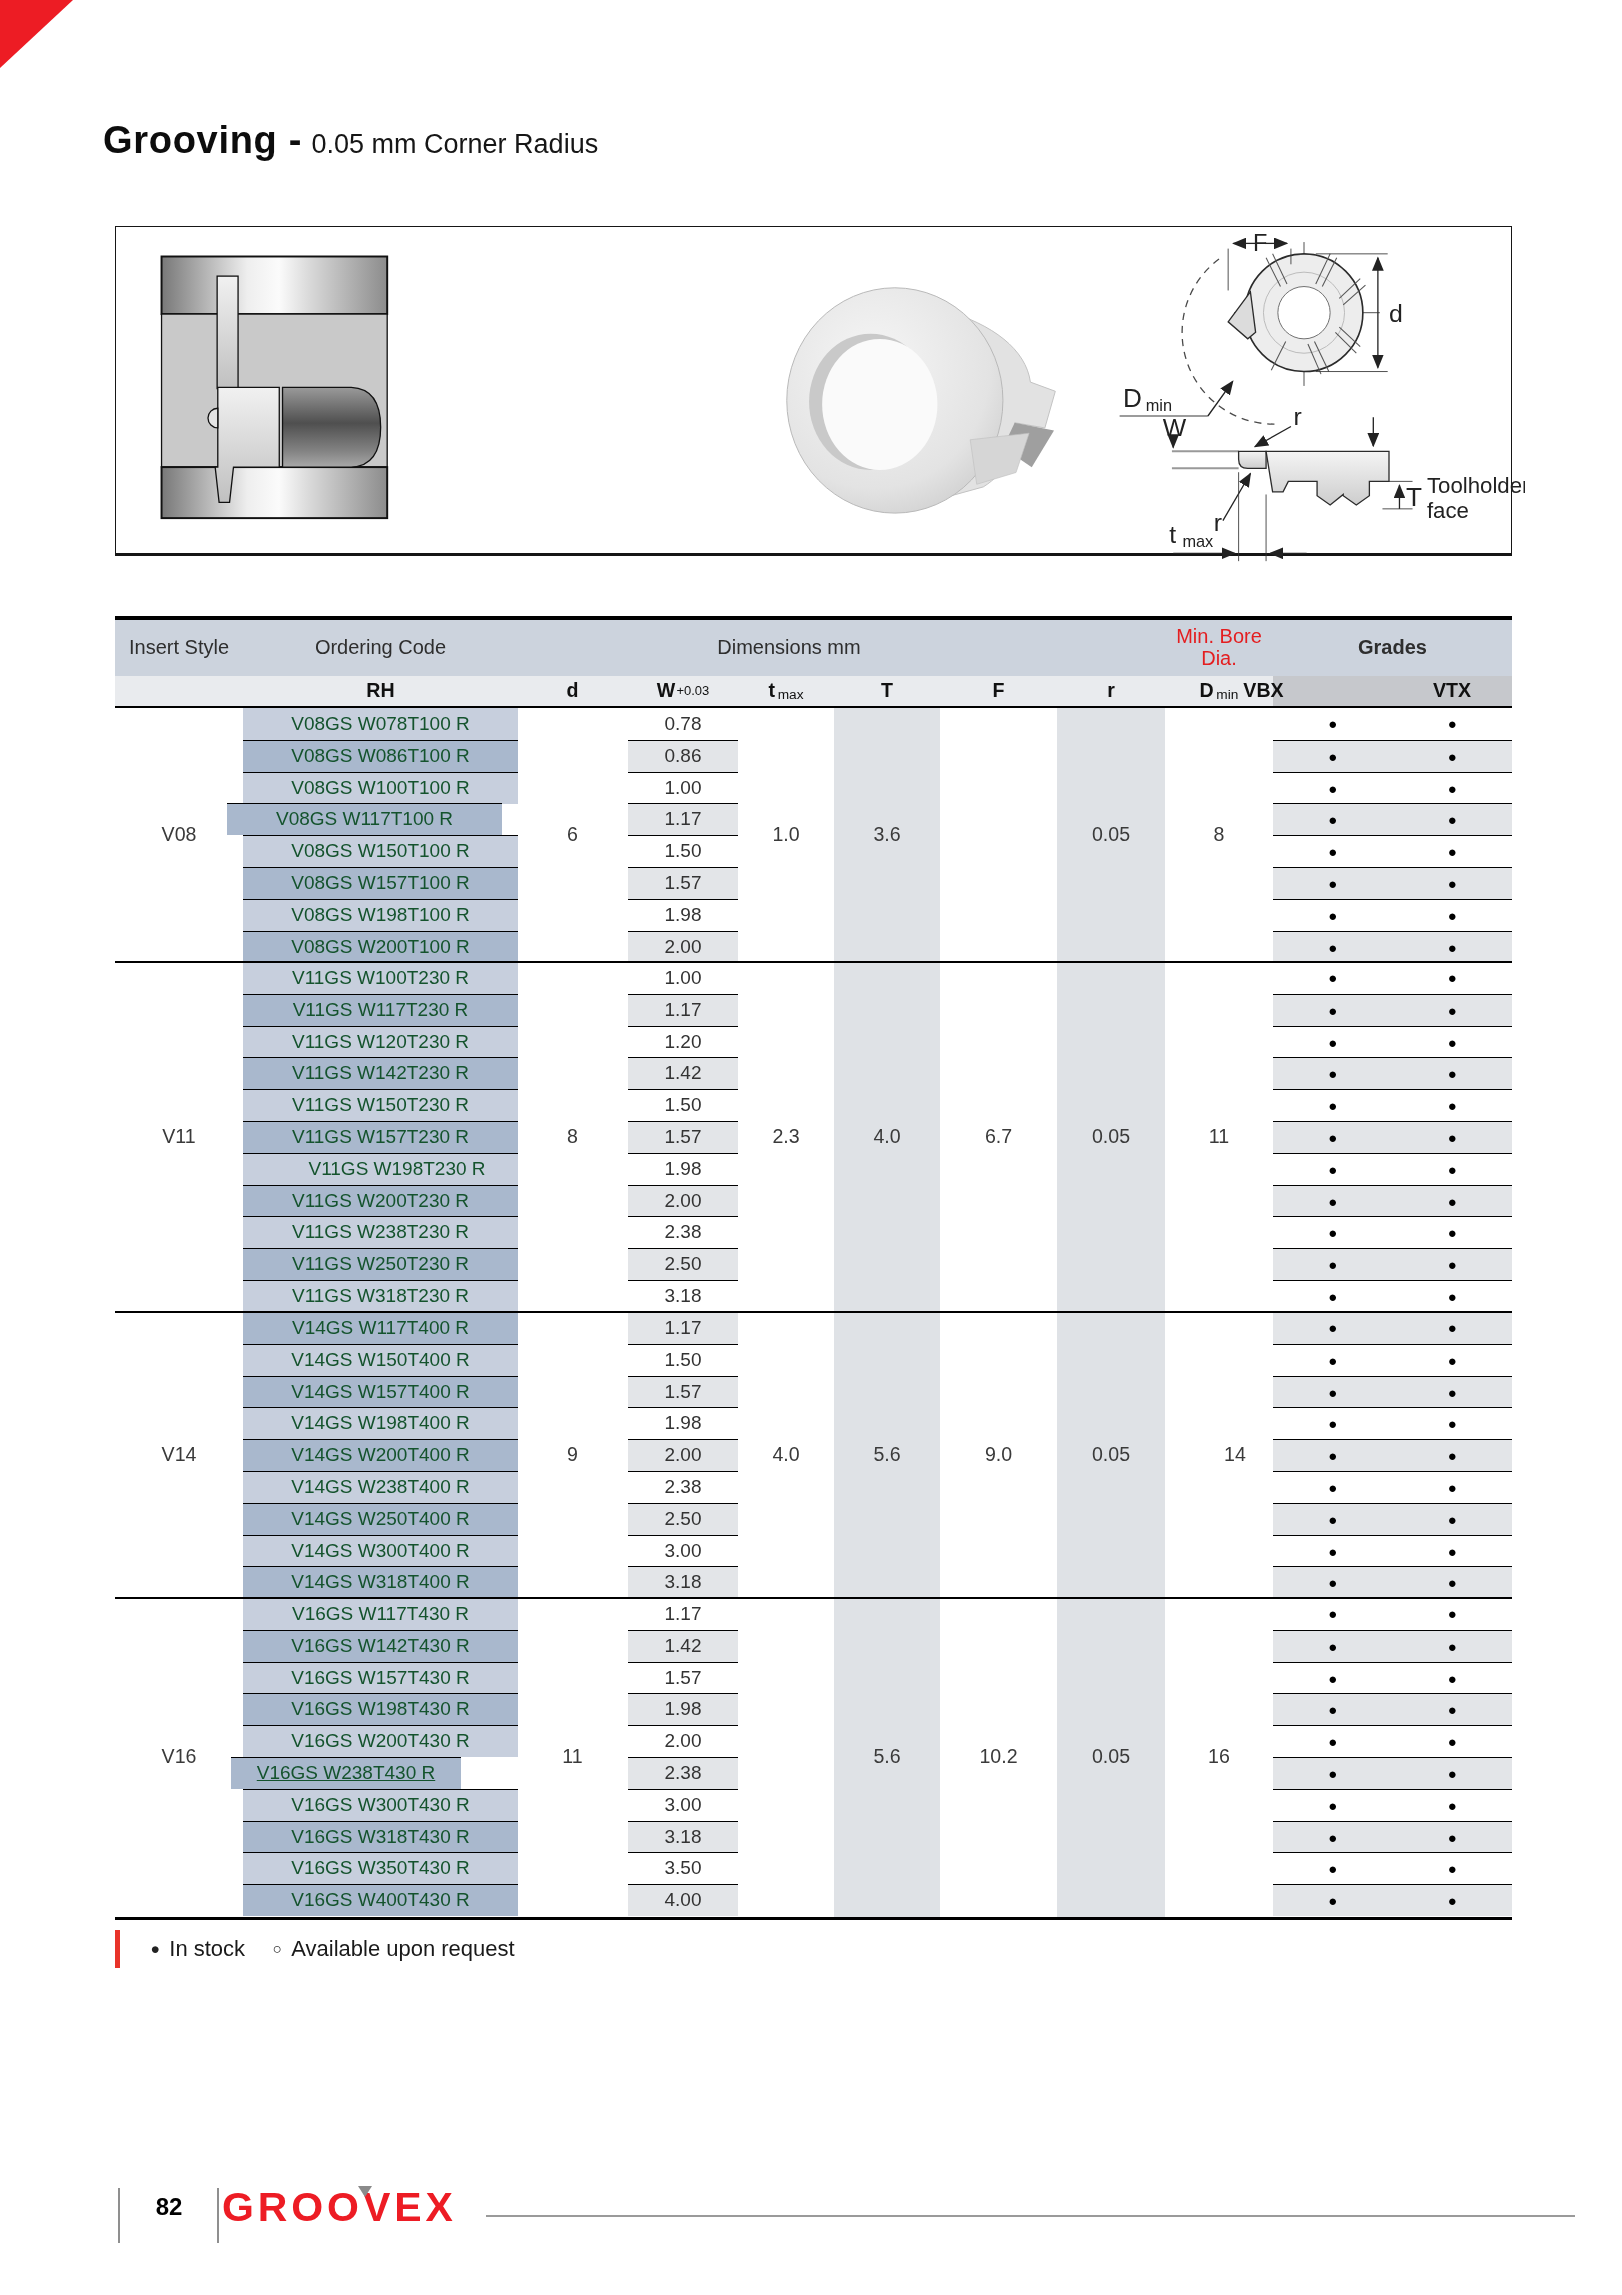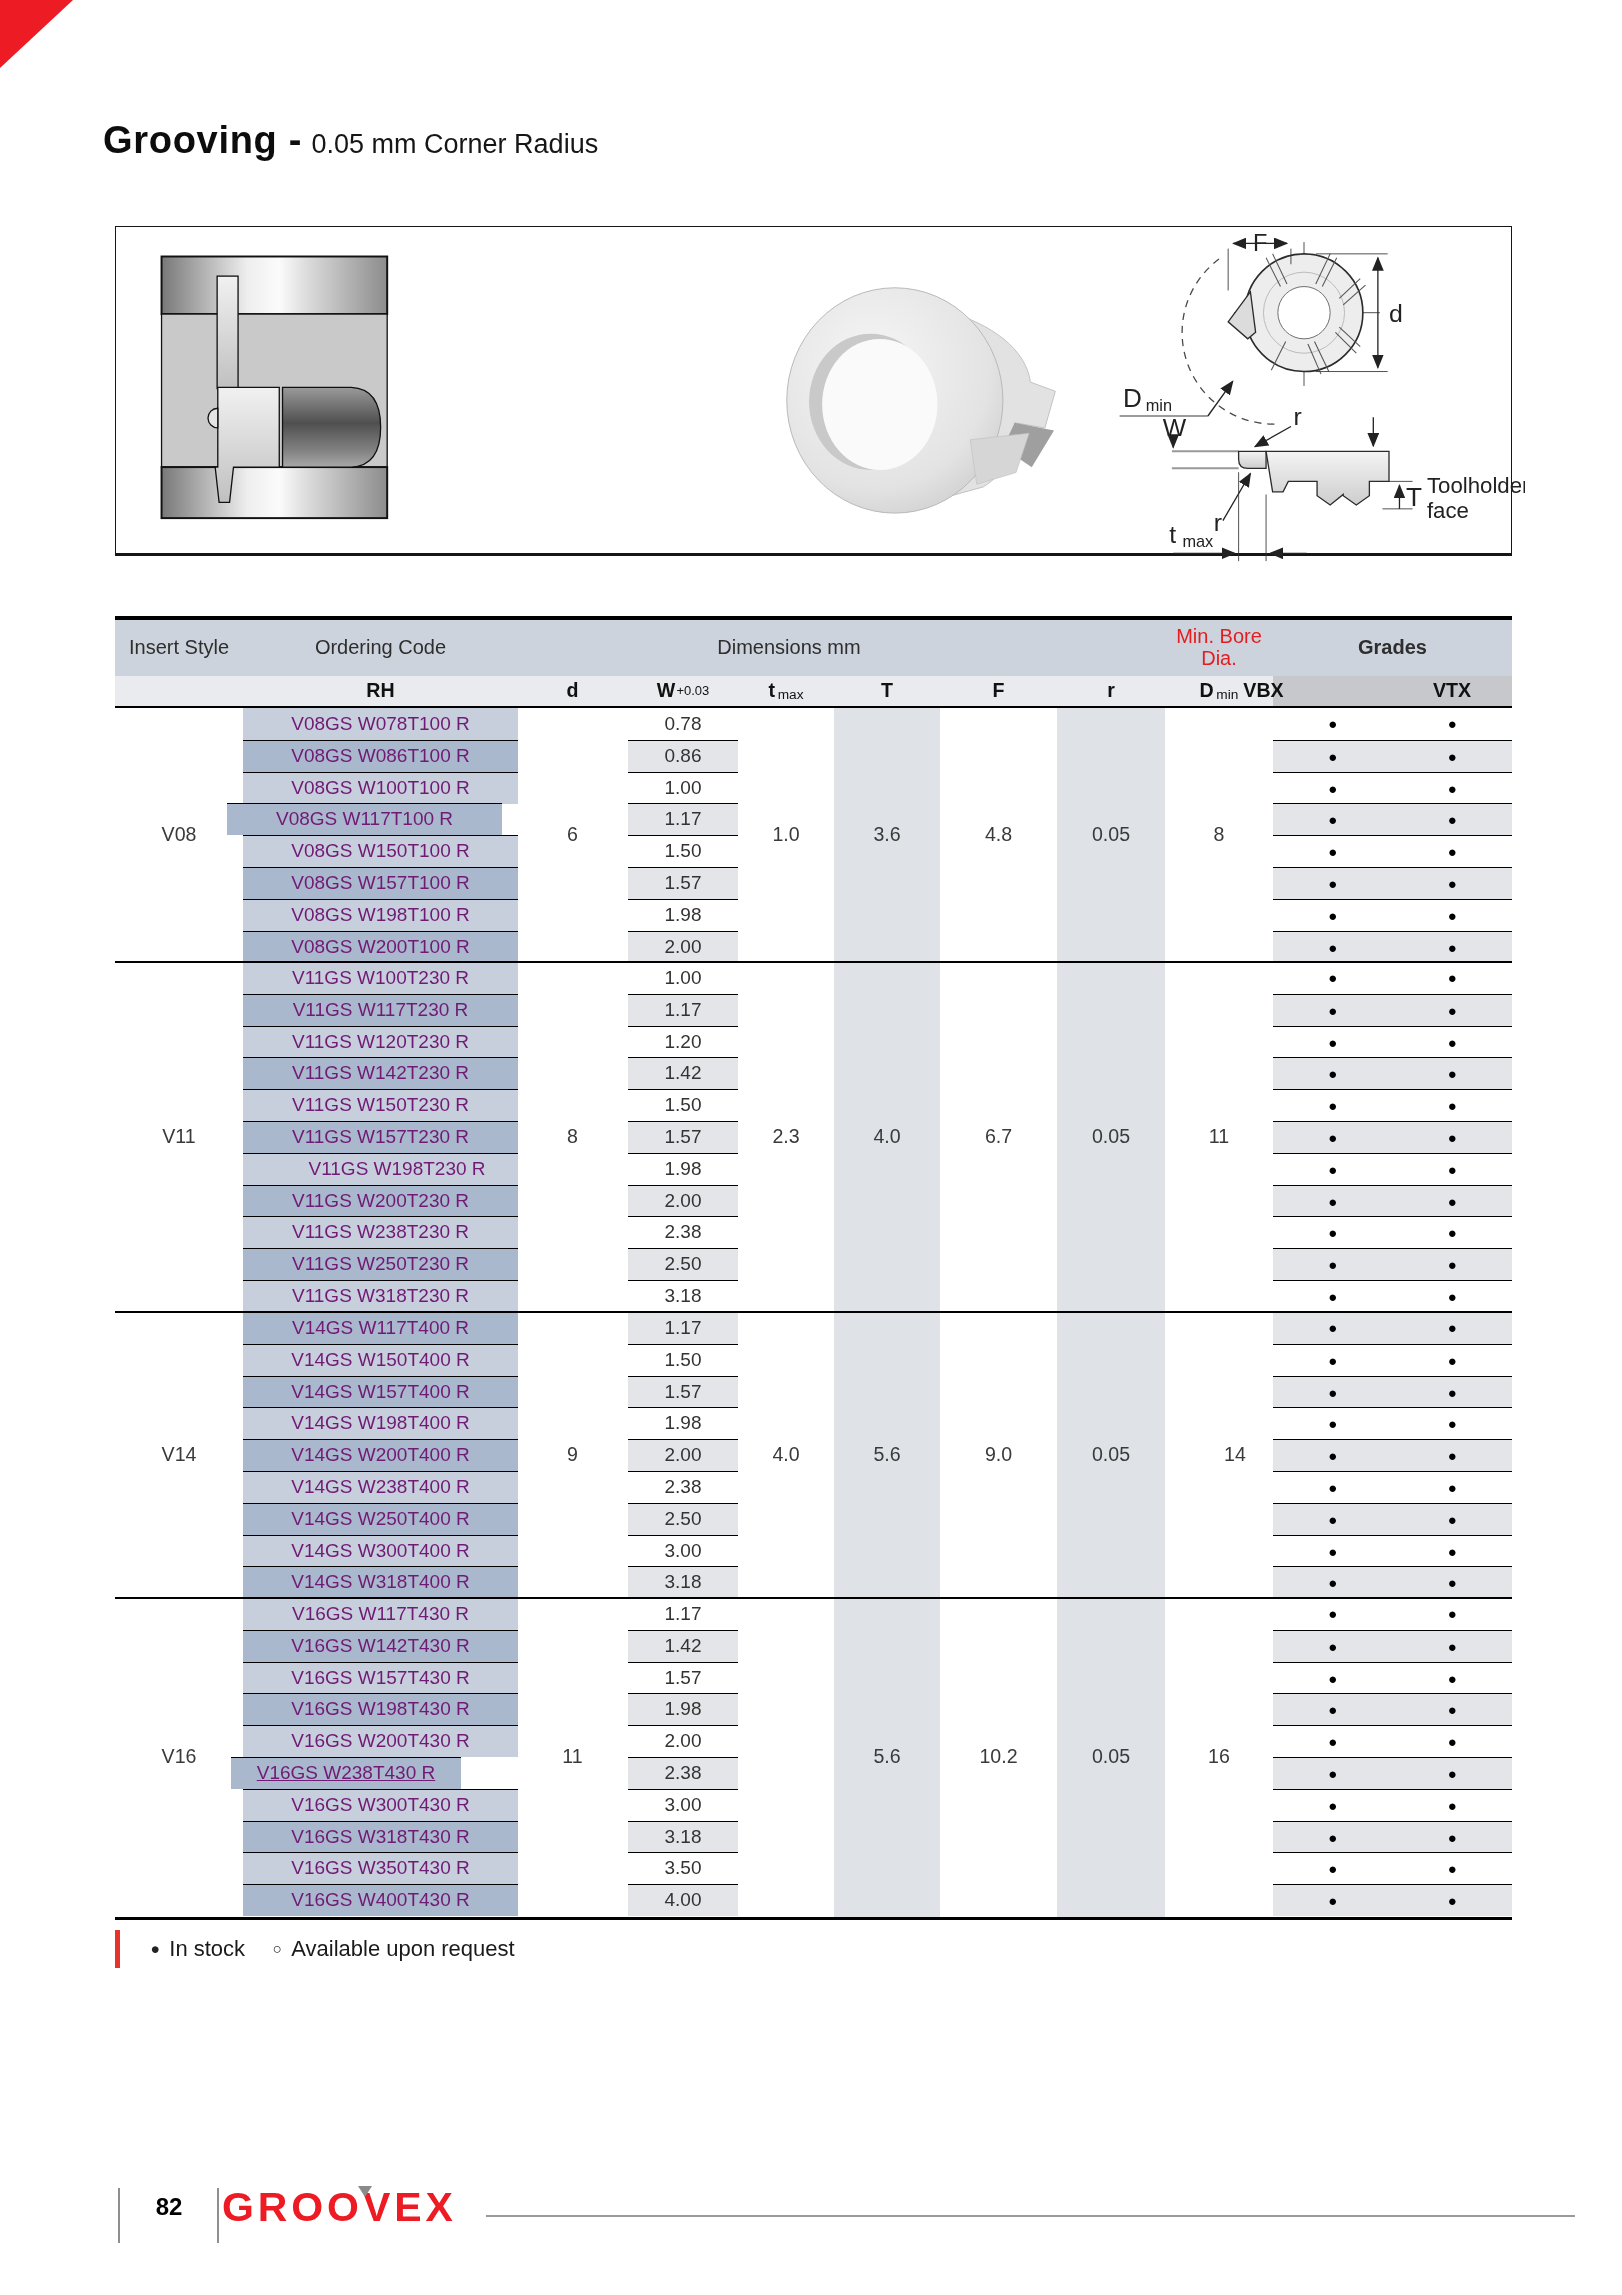--- a/index.html
+++ b/index.html
@@ -26,21 +26,21 @@
   #tsub .small{font-size:13.7px;font-weight:400;margin-left:2.6px;margin-top:6.5px;}
   #tsub .sup{font-size:13px;font-weight:400;vertical-align:super;margin-left:1.3px;}
   #gradesbg{position:absolute;left:1158px;top:0;width:239px;height:100%;background:#c6c8cc;}
   #t-body{position:relative;height:1209px;border-bottom:3.3px solid #000;}
   .strip{position:absolute;top:0;height:100%;background:#dfe2e6;z-index:0;}
   .t-group{position:absolute;left:0;width:100%;z-index:1;}
   .gsep{position:absolute;left:0;width:100%;height:2px;background:#000;z-index:4;}
   .gcell{position:absolute;top:0;height:100%;display:flex;align-items:center;justify-content:center;font-size:19.6px;color:#3a3a3a;z-index:1;}
   .t-row{position:absolute;left:0;width:100%;}
   .cell{position:absolute;top:0;height:100%;display:flex;align-items:center;justify-content:center;box-sizing:border-box;z-index:2;}
-  .ord{font-size:19px;color:#701a75;}
+  .ord{font-size:19px;color:#14532d;}
   .ord.light{background:#c7cfdd;}
   .ord.dark{background:#a9b8cd;}
   .wv{font-size:19px;color:#333;}
   .shade{background:#e3e5e8;}
   .bt{border-top:1.3px solid #000;}
   .gr{z-index:2;}
   .gr .dot{width:50%;height:100%;display:flex;align-items:center;justify-content:center;font-size:15px;color:#000;}
   
   #legend{left:115px;top:1930px;height:38px;display:flex;align-items:center;}
   #legbar{width:4.6px;height:38px;background:#e8332a;margin-right:31px;}
@@ -224,21 +224,20 @@
     <div class="sl" style="left:1277px;width:120px">VTX</div>
   </div>
   <div id="t-body">
     <div class="strip" style="left:719px;width:106px"></div>
     <div class="strip" style="left:942px;width:108px"></div>
   <div class="t-group" style="top: 0px; height: 254px;">
         <div class="gcell" style="left: 0px; width: 128px;">V08</div>
         <div class="gcell" style="left: 402px; width: 111px;">6</div>
         <div class="gcell" style="left: 623px; width: 96px;">1.0</div>
         <div class="gcell" style="left: 719px; width: 106px;">3.6</div>
-        <div class="gcell" style="left: 825px; width: 117px;">4.8</div>
         <div class="gcell" style="left: 942px; width: 108px;">0.05</div>
         <div class="gcell" style="left: 1050px; width: 108px;">8</div>
         <div class="t-row" style="top: 0px; height: 32px;">
           <div class="cell ord light" style="left: 128px; width: 275px;">V08GS W078T100 R</div>
           <div class="cell wv" style="left: 513px; width: 110px;">0.78</div>
           <div class="cell gr" style="left: 1158px; width: 239px;">
             <div class="dot">●</div>
             <div class="dot">●</div>
           </div>
         </div>

